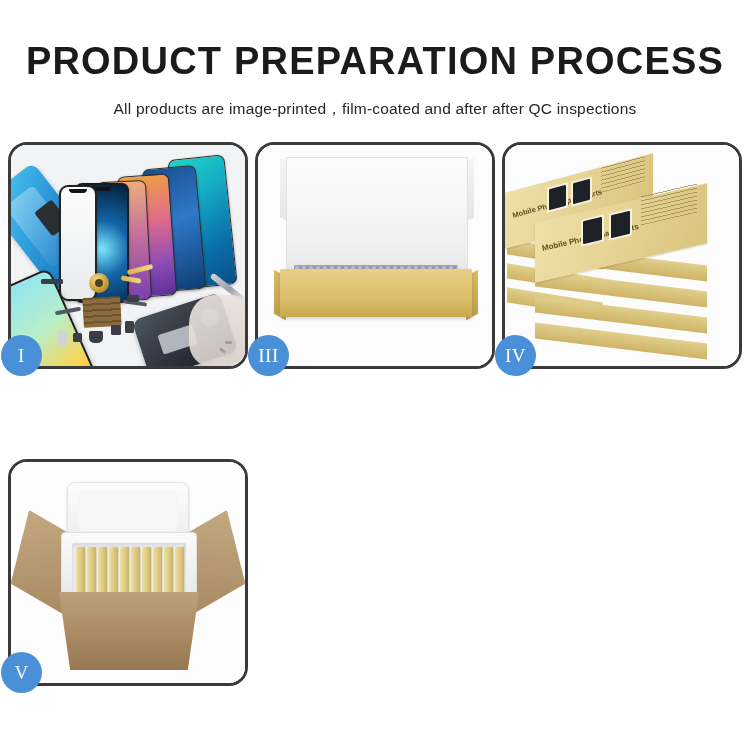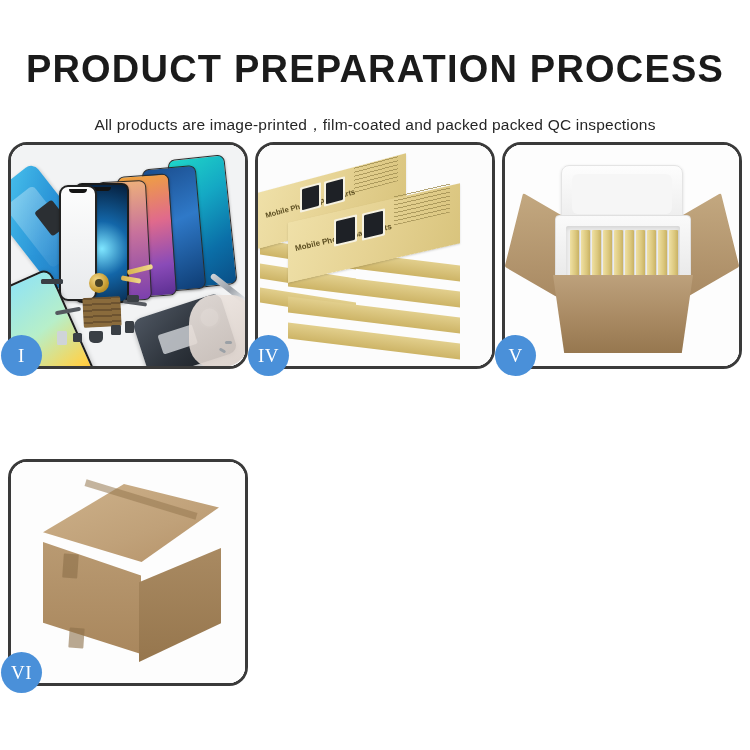--- a/index.html
+++ b/index.html
@@ -8,21 +8,21 @@
     background:#ffffff;
     font-family:"Liberation Sans", sans-serif;
     overflow:hidden;
     position:relative;
   }
   .page{position:relative;width:750px;height:750px;}
 
   
   .header{position:absolute;left:0;top:0;width:750px;text-align:center;}
   .title{
-    margin:12px;padding:0;
+    margin:4px;padding:0;
     font-size:38px;
     font-weight:700;
     letter-spacing:1.2px;
     color:#1b1b1b;
     line-height:1;
     padding-top:38px;
     font-family:"Liberation Sans", sans-serif;
   }
   .subtitle{
     margin:0;padding:0;
@@ -241,21 +241,21 @@
   .tapeSeam{position:absolute;background:rgba(150,120,80,.55);}
   .tapeTab{position:absolute;background:rgba(140,112,74,.6);border-radius:1px;}
 </style>
 </head>
 <body>
 
 <div class="page">
 
   <div class="header">
     <h1 class="title">PRODUCT PREPARATION PROCESS</h1>
-    <p class="subtitle">All products are image-printed，film-coated and packed packed QC inspections</p>
+    <p class="subtitle">All products are image-printed，film-coated and after after QC inspections</p>
   </div>
 
   <div class="grid">
 
     <div class="panel">
       <div class="panel-inner">
         <div class="p1bg"></div>
 
         <div class="film">
           <div class="film-i"></div>
@@ -295,20 +295,33 @@
         <div class="prt" style="left:116px;top:150px;width:12px;height:7px;"></div>
         <div class="screwdrv"></div>
         <div class="hand"></div>
         <div class="prt" style="left:214px;top:196px;width:7px;height:3px;background:#9aa0a6;"></div>
         <div class="prt" style="left:208px;top:204px;width:7px;height:3px;background:#9aa0a6;transform:rotate(30deg);"></div>
       </div>
       <div class="badge">I</div>
     </div>
 
 
+    <div class="panel">
+      <div class="panel-inner">
+        <div class="p3bg"></div>
+        <div class="lidleft"></div>
+        <div class="lidright"></div>
+        <div class="lidbox"></div>
+        <div class="trayflapL"></div>
+        <div class="trayflapR"></div>
+        <div class="foam"></div>
+        <div class="traybox"></div>
+      </div>
+      <div class="badge">III</div>
+    </div>
 
     <div class="panel">
       <div class="panel-inner">
         <div class="p4bg"></div>
         <div class="kstack">
 
           <div class="kside" style="left:2px;top:72px;width:96px;height:15px;transform:skewY(9deg);"></div>
           <div class="kside" style="left:2px;top:96px;width:96px;height:15px;transform:skewY(9deg);"></div>
           <div class="kside" style="left:2px;top:120px;width:96px;height:15px;transform:skewY(9deg);"></div>
           <div class="kside" style="left:2px;top:144px;width:96px;height:15px;transform:skewY(9deg);"></div>
@@ -360,27 +373,15 @@
               <div class="kbar" style="left:88px;"></div>
               <div class="kbar" style="left:99px;"></div>
             </div>
           </div>
         </div>
         <div class="cartonbody"></div>
       </div>
       <div class="badge">V</div>
     </div>
 
-    <div class="panel">
-      <div class="panel-inner">
-        <div class="p6bg"></div>
-        <div class="cbTop"></div>
-        <div class="cbFront"></div>
-        <div class="cbSide"></div>
-        <div class="tapeSeam" style="left:72px;top:34px;width:116px;height:7px;transform:rotate(17deg);"></div>
-        <div class="tapeTab" style="left:52px;top:92px;width:15px;height:24px;transform:rotate(4deg);"></div>
-        <div class="tapeTab" style="left:58px;top:166px;width:15px;height:20px;transform:rotate(4deg);"></div>
-      </div>
-      <div class="badge">VI</div>
-    </div>
 
   </div>
 </div>
 
 </body></html>

